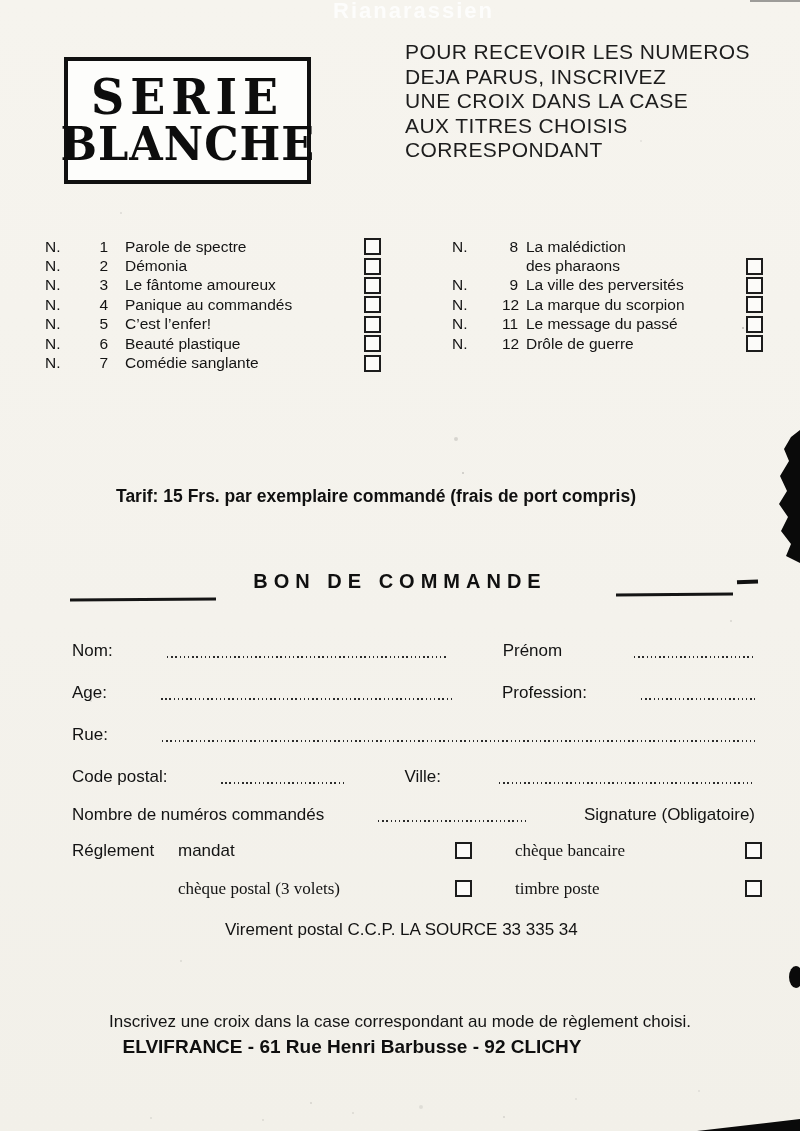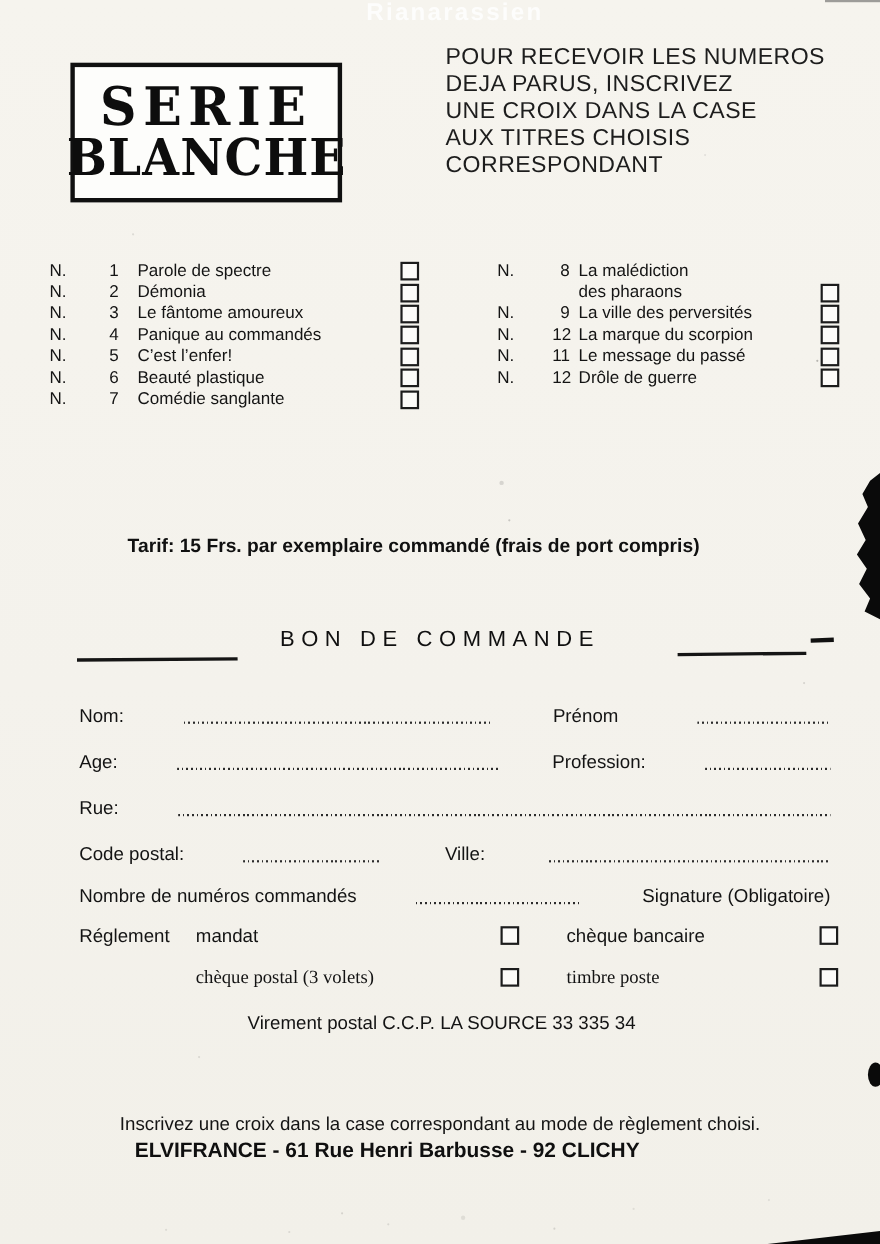--- a/index.html
+++ b/index.html
@@ -32,21 +32,21 @@
   .c-num{width:12px;text-align:right;}
   .cat-right .c-num{width:16px;}
   .c-title{margin-left:17px;white-space:nowrap;}
   .cat-right .c-title{margin-left:8px;}
   .checkbox{width:13px;height:13px;border:2px solid #1c1c1c;background:rgba(255,255,255,0.65);
             margin-left:auto;flex:0 0 auto;}
   
   .tarif{position:absolute;left:116px;top:486px;font-size:17.5px;font-weight:bold;color:#101010;}
   
   .bon-title{position:absolute;left:0;top:570px;width:800px;text-align:center;
-             font-size:20px;font-weight:normal;letter-spacing:6px;color:#101010;}
+             font-size:20px;font-weight:bold;letter-spacing:6px;color:#101010;}
   .rule{position:absolute;background:#151515;height:3px;}
   .rule-left{left:70px;top:598px;width:146px;transform:rotate(-0.4deg);}
   .rule-right{left:616px;top:593px;width:117px;transform:rotate(-0.6deg);}
   
   .form-row{position:absolute;left:72px;right:45px;height:20px;display:flex;align-items:flex-end;
             font-size:17px;color:#131313;gap:48px;}
   .form-row .lbl{line-height:1.05;white-space:nowrap;}
   .dots{height:2px;align-self:flex-end;margin-bottom:2px;
         background-image:repeating-linear-gradient(to right,#2b2b2b 0 1.5px,transparent 1.5px 4.2px);}
   .dots.grow{flex:1 1 auto;}
@@ -210,21 +210,21 @@
   <div class="form-row" style="top:804px;align-items:flex-end;">
     <span class="lbl">Nombre de numéros commandés</span>
     <span class="dots" style="width:168px;margin-left:6px;"></span>
     <span class="lbl" style="margin-left:8px;">Signature (Obligatoire)</span>
   </div>
 
   <div class="pay-row" style="top:842px;">
     <span style="left:0;">Réglement</span>
     <span style="left:106px;">mandat</span>
     <span class="pay-cb" style="left:383px;"></span>
-    <span style="left:443px;">chèque bancaire</span>
+    <span style="left:443px;font-family:Liberation Serif, serif;">chèque bancaire</span>
     <span class="pay-cb" style="right:0;"></span>
   </div>
 
   <div class="pay-row" style="top:880px;font-family:Liberation Serif, serif;">
     <span style="left:106px;">chèque postal (3 volets)</span>
     <span class="pay-cb" style="left:383px;"></span>
     <span style="left:443px;">timbre poste</span>
     <span class="pay-cb" style="right:0;"></span>
   </div>
 

